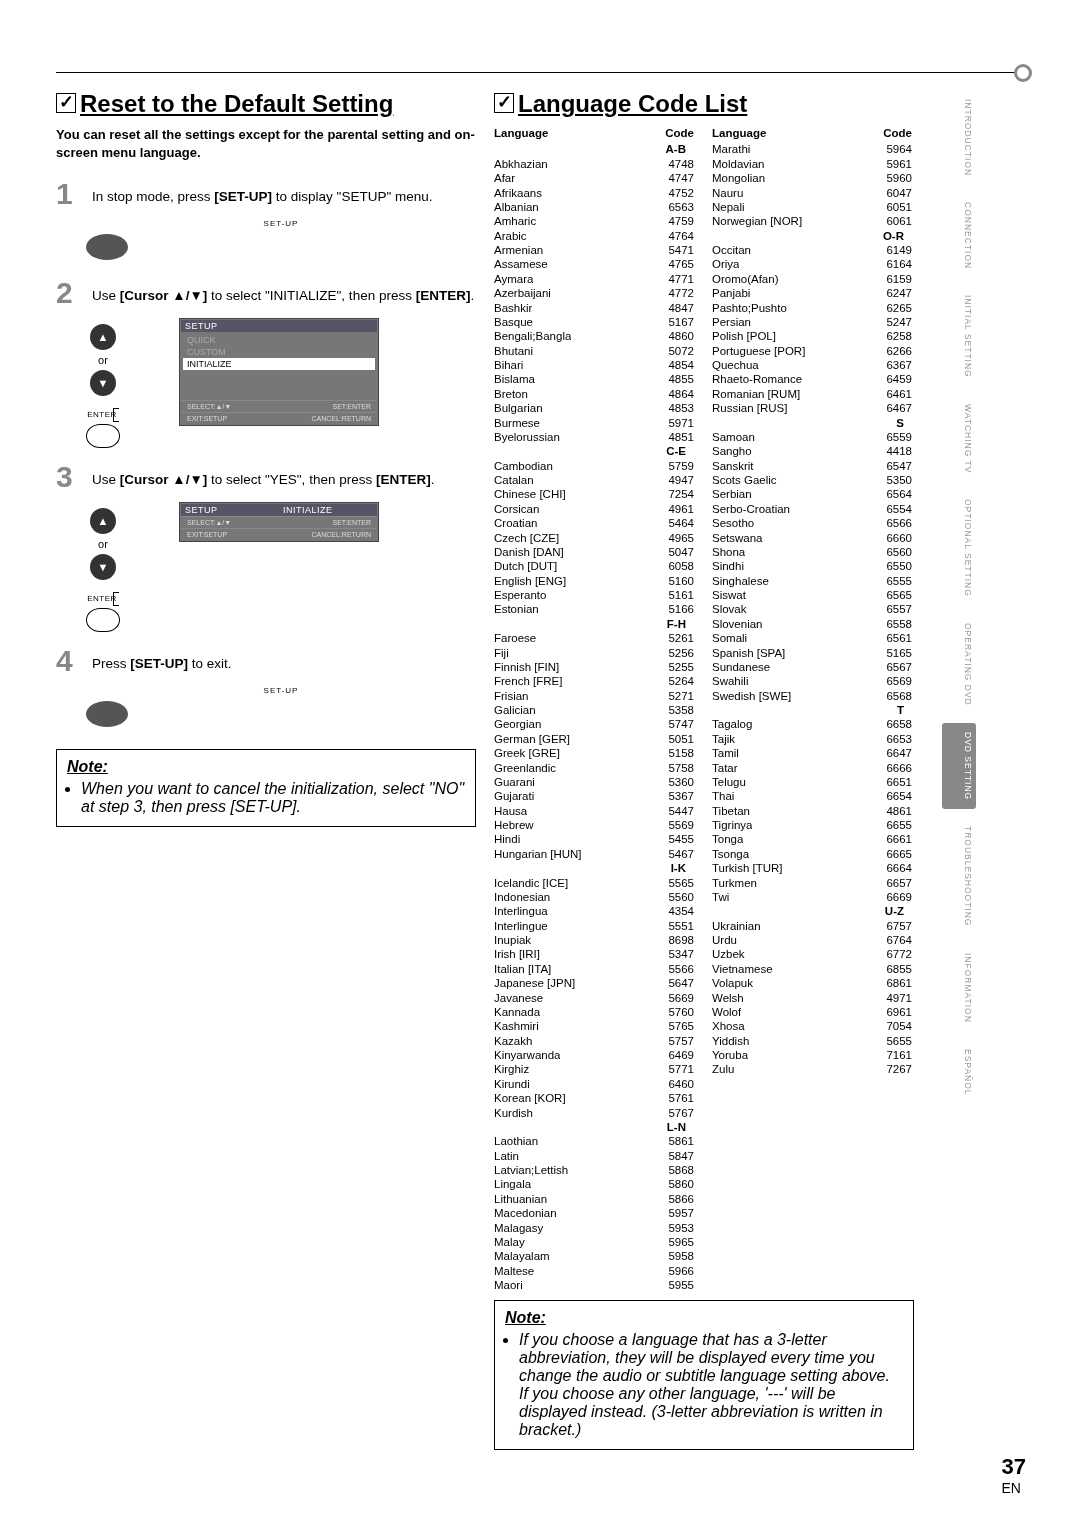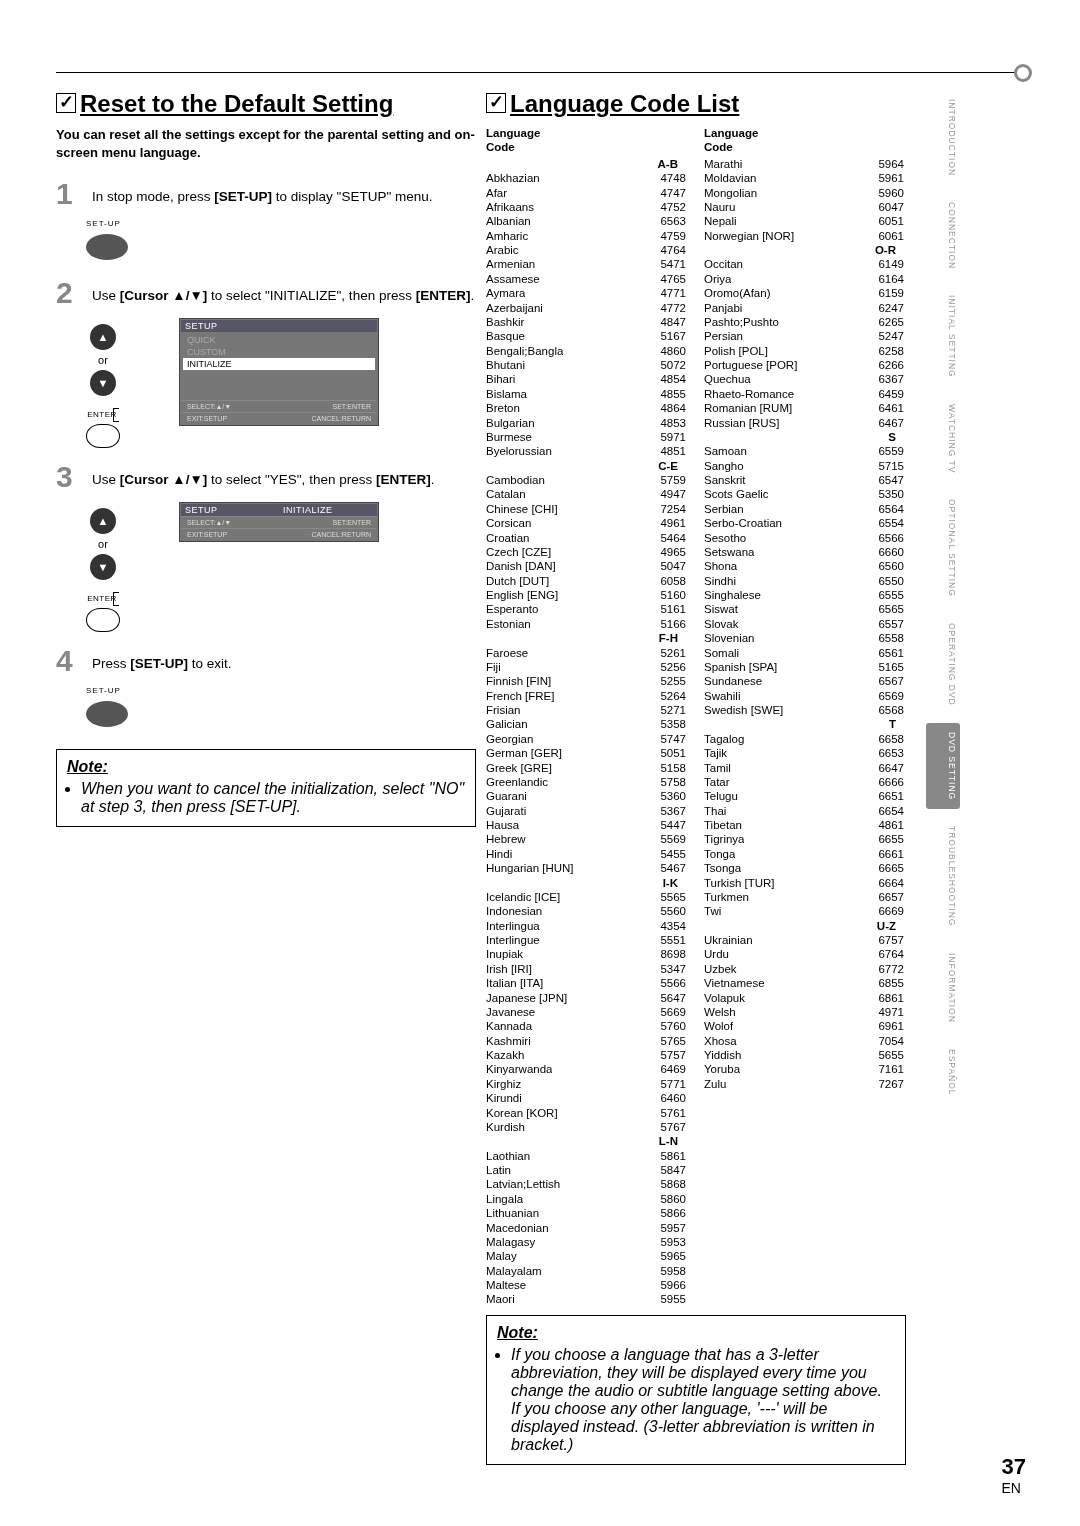--- a/index.html
+++ b/index.html
@@ -1,51 +1,51 @@
 <!DOCTYPE html>
 <html><head>
 <meta charset="utf-8">
 <style>
   * { box-sizing: border-box; margin: 0; padding: 0; }
   body { font-family: "Myriad Pro", "Helvetica Neue", Arial, sans-serif; background: #fff; color: #000; width: 1080px; height: 1526px; position: relative; }
-  .page { display: flex; padding: 90px 30px 40px 56px; gap: 10px; }
+  .page { display: flex; padding: 90px 30px 40px 56px; gap: 18px; }
   .topline { position: absolute; top: 72px; left: 56px; right: 56px; border-top: 1.5px solid #000; }
   .topdot { position: absolute; top: 64px; right: 48px; width: 18px; height: 18px; border: 3px solid #888; border-radius: 50%; background:#fff; }
   .col-left { width: 420px; }
   .col-right { width: 420px; }
   .sidebar { width: 34px; margin-left: 10px; }
   h1 { font-size: 24px; font-weight: bold; text-decoration: underline; margin-bottom: 8px; }
   h1 .check { display:inline-block; width:20px; height:20px; border:1.5px solid #000; margin-right:4px; vertical-align:-1px; position:relative; }
   h1 .check::after { content:"✓"; position:absolute; left:2px; top:-3px; font-size:18px; }
   .intro { font-size: 13px; font-weight: bold; line-height: 1.35; margin-bottom: 18px; }
   .step { display: flex; gap: 10px; margin-bottom: 10px; }
   .stepnum { font-size: 30px; font-weight: bold; color: #888; flex: 0 0 26px; line-height: 1; }
   .steptext { font-size: 13.5px; line-height: 1.45; margin-top: 8px; }
   .btn-oval { display:inline-block; width:42px; height:26px; background:#555; border-radius:50%; margin:4px 0; }
-  .btn-label { font-size:8px; letter-spacing:1px; margin-bottom:2px;}
+  .btn-label { font-size:8px; letter-spacing:1px; text-align:center; margin-bottom:2px;}
   .remote-cluster { display:inline-flex; flex-direction:column; align-items:center; margin:4px 10px 4px 30px; vertical-align:top;}
   .arrow-btn { width:26px; height:26px; background:#333; border-radius:50%; display:flex; align-items:center; justify-content:center; color:#fff; font-size:11px; margin:2px 0;}
   .or { font-size:11px; margin:2px 0;}
   .enter-btn { width:34px; height:24px; border:1.5px solid #000; border-radius:50%/60%; margin-top:2px;}
   .enter-lbl { font-size:8px; letter-spacing:0.5px; margin-top:4px;}
   .enter-bracket { border-left:1px solid #000; border-top:1px solid #000; border-bottom:1px solid #000; height:14px; width:6px; margin:6px 0 0 -4px;}
   .osd { display:inline-block; width:200px; background:#777; color:#fff; font-size:9px; border:1px solid #444; vertical-align:top; padding:1px;margin-left:39px;}
   .osd-header { background:#556; padding:1px 4px; font-size:9px; letter-spacing:0.5px;}
   .osd-body { background:#777; padding:2px;}
   .osd-item { padding:1px 4px; color:#aaa;}
   .osd-item.sel { background:#fff; color:#000;}
   .osd-foot { display:flex; justify-content:space-between; padding:2px 6px; font-size:7px; color:#ddd; border-top:1px solid #888;}
   .note-box { border:1px solid #000; padding:8px 10px; margin-top:14px; font-size:16px; }
   .note-box .hdr { font-style: italic; font-weight: bold; text-decoration: underline; margin-bottom:4px;}
   .note-box ul { padding-left:14px; font-style: italic;}
   .note-box li { margin-bottom:2px;}
 
   .lang-table { font-size: 11.5px; line-height: 1.25; display:flex; gap:18px;}
   .lang-col { width: 200px;}
-  .lang-head { display:flex; justify-content:space-between; font-weight:bold; border-bottom:0; margin-bottom:2px;flex-direction:column;}
+  .lang-head { display:flex; justify-content:space-between; font-weight:bold; border-bottom:0; margin-bottom:2px;}
   .lang-section { text-align:right; font-weight:bold; padding-right:8px;}
   .lang-row { display:flex; justify-content:space-between;}
   .lang-row span:first-child { white-space:nowrap; overflow:hidden; text-overflow:clip;}
 
   .sidebar { display:flex; flex-direction:column; gap:4px; padding-top:0;}
   .side-tab { font-size:8.5px; letter-spacing:1px; text-orientation:mixed; writing-mode:vertical-rl; padding:8px 2px; color:#999; border:1px solid transparent; text-align:center; margin-bottom:4px;}
   .side-tab.active { background:#888; color:#fff; border-radius:3px;}
 
   .page-num { font-size:22px; font-weight:bold; text-align:right; }
   .page-en { font-size:14px; text-align:left; color:#000;}
@@ -561,21 +561,21 @@
               <span>Russian [RUS]</span>
               <span>6467</span>
             </div>
             <div class="lang-section">S</div>
             <div class="lang-row">
               <span>Samoan</span>
               <span>6559</span>
             </div>
             <div class="lang-row">
               <span>Sangho</span>
-              <span>5715</span>
+              <span>4418</span>
             </div>
             <div class="lang-row">
               <span>Sanskrit</span>
               <span>6547</span>
             </div>
             <div class="lang-row">
               <span>Scots Gaelic</span>
               <span>5350</span>
             </div>
             <div class="lang-row">

